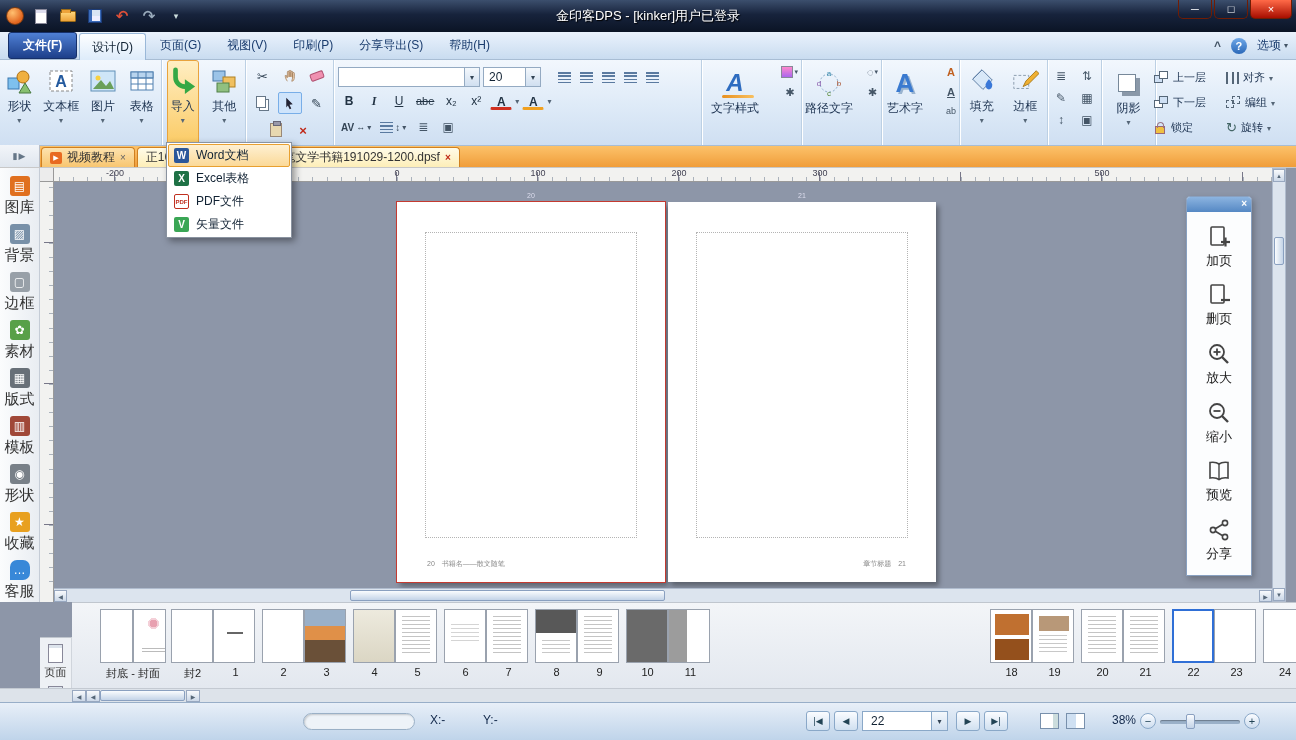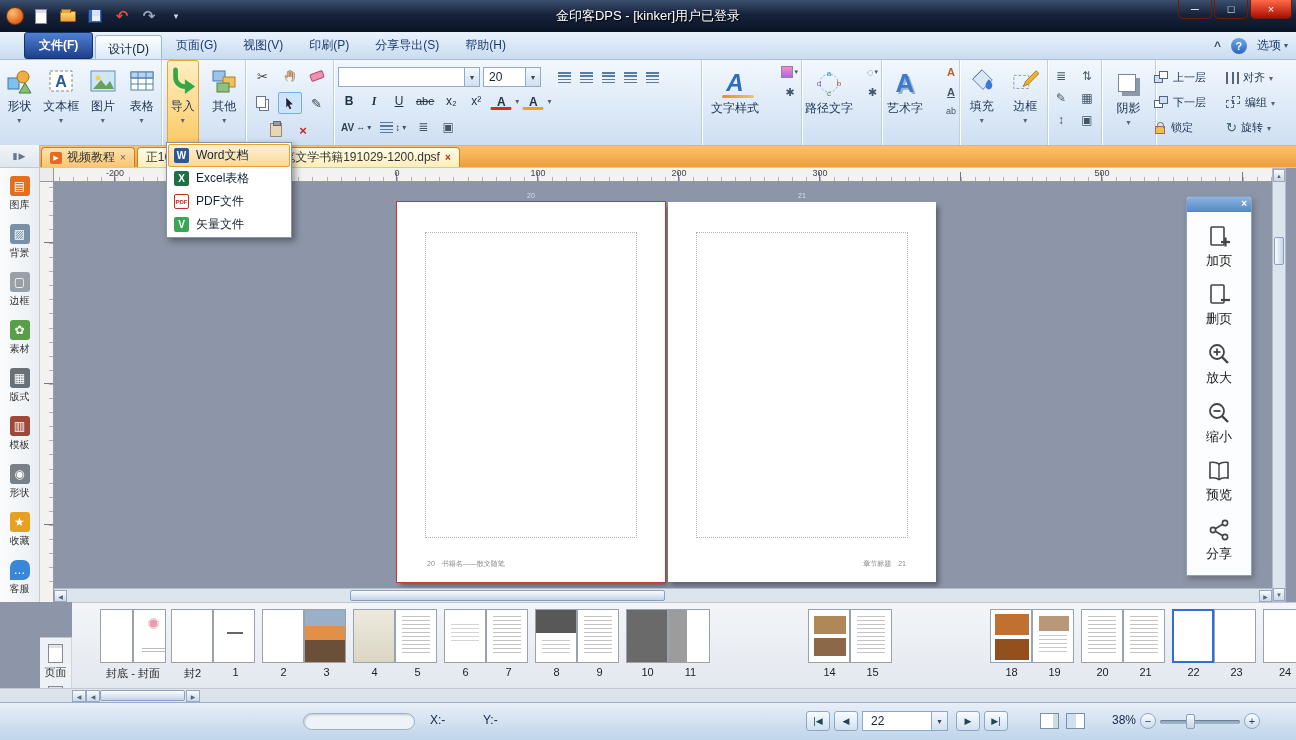--- a/index.html
+++ b/index.html
@@ -21,21 +21,21 @@
 .g-undo{color:#e05038;font-size:15px;font-weight:bold}
 .g-redo{color:#9ab;font-size:15px;font-weight:bold}
 .g-dd{color:#cdd;font-size:9px}
 .tb-title{position:absolute;left:0;right:0;top:0;height:32px;display:flex;align-items:center;justify-content:center;font-size:13px;text-shadow:1px 1px 1px #000}
 .win-btns{position:absolute;right:4px;top:0;display:flex;gap:2px}
 .win-btn{width:34px;height:19px;border-radius:0 0 5px 5px;background:linear-gradient(#f email 0,#f07a4a,#b83a14);border:1px solid #701c04;border-top:none;color:#fff;display:flex;align-items:center;justify-content:center;font-size:11px;line-height:1}
 .win-close{width:42px;background:linear-gradient(#ff6a48,#a80e00)}
 
 
 .menubar{position:absolute;left:0;top:32px;width:100%;height:28px;background:linear-gradient(#eaf2fc,#c9dcf0);border-bottom:1px solid #a8bdd4;display:flex;align-items:center}
-#menu-items{display:flex;gap:2px;padding-left:24px;height:100%}
+#menu-items{display:flex;align-items:center;gap:2px;padding-left:8px;height:100%}
 .mi-orb{background:linear-gradient(#4f80d4,#1d3f8a);color:#fff;border-radius:3px;border:1px solid #16306a;padding:4px 14px;font-weight:bold}
 .mi-active{background:linear-gradient(#fdfeff,#dcebfa);border:1px solid #9ab8d8;border-bottom:1px solid #dcebfa;border-radius:3px 3px 0 0;padding:5px 12px;margin-top:3px;color:#123}
 .mi-plain{padding:5px 12px;color:#1a3c6e}
 .menu-right{position:absolute;right:8px;top:5px;display:flex;align-items:center;gap:10px}
 .collapse-btn{color:#456;font-weight:bold;font-size:12px}
 .help-btn{width:16px;height:16px;border-radius:50%;background:linear-gradient(#6fa8e8,#2a68b8);color:#fff;font-weight:bold;font-size:11px;display:flex;align-items:center;justify-content:center}
 .opts{color:#1a3c6e;display:flex;align-items:center;gap:3px}
 .opts .dd{font-size:8px;color:#456}
 
 
@@ -111,21 +111,21 @@
 .tab-video{background:linear-gradient(#fde2ae,#f8c670)}
 .tab-active{background:linear-gradient(#fffbe8,#fdeeb8)}
 .tabx{font-size:10px;color:#666}
 .tabx.red{color:#c02818;font-weight:bold}
 .vid-ic{width:12px;height:12px;background:#e86a20;border-radius:2px;color:#fff;font-size:7px;display:flex;align-items:center;justify-content:center}
 
 
 .rail{position:absolute;left:0;top:168px;width:40px;height:434px;background:linear-gradient(90deg,#fbfcfd,#e9edf2);border-right:1px solid #c5ccd6}
 .rail-item{position:absolute;left:0;width:39px;display:flex;flex-direction:column;align-items:center;gap:2px}
 .rail-ic{width:20px;height:20px;border-radius:3px;color:#fff;font-size:12px;display:flex;align-items:center;justify-content:center}
-.rail-lb{font-size:10px;color:#333}
+.rail-lb{font-size:15px;color:#333}
 .railbottom{position:absolute;left:40px;top:637px;width:32px;height:86px;background:#eef1f5;border-top:1px solid #c0c6ce;border-right:1px solid #d0d5dc}
 .rb-item{position:absolute;left:0;width:31px;display:flex;flex-direction:column;align-items:center;gap:2px}
 .rb-ic{width:15px;height:19px;background:#fff;border:1px solid #889;box-shadow:inset 0 3px 0 #dde4ec}
 .rb-lb{font-size:11px;color:#333}
 
 
 .corner{position:absolute;left:40px;top:168px;width:14px;height:14px;background:#ececec;border-right:1px solid #999;border-bottom:1px solid #999}
 .hruler{position:absolute;left:54px;top:168px;width:1218px;height:14px;background:#f2f2f0;border-bottom:1px solid #999;
  background-image:repeating-linear-gradient(90deg,transparent 0 60px,#778 60px 61px,transparent 61px 141px),repeating-linear-gradient(90deg,transparent 0 4.6px,#aab2bc 4.6px 5.6px,transparent 5.6px 14.1px);
  background-size:100% 9px,100% 4px;background-position:left bottom,left bottom;background-repeat:no-repeat}
@@ -777,30 +777,20 @@
       <div class="spread" style="left: 554px; width: 86px;">
         <div class="tprow">
           <div class="tpage pk-dark"></div>
           <div class="tpage pk-gray-left"></div>
         </div>
         <div class="tlrow">
           <div class="tlabel">10</div>
           <div class="tlabel">11</div>
         </div>
       </div>
-      <div class="spread" style="left: 736px; width: 86px;">
-        <div class="tprow">
-          <div class="tpage pk-photo-grid"></div>
-          <div class="tpage pk-text"></div>
-        </div>
-        <div class="tlrow">
-          <div class="tlabel">14</div>
-          <div class="tlabel">15</div>
-        </div>
-      </div>
       <div class="spread" style="left: 918px; width: 86px;">
         <div class="tprow">
           <div class="tpage pk-photo-food"></div>
           <div class="tpage pk-photo-text"></div>
         </div>
         <div class="tlrow">
           <div class="tlabel">18</div>
           <div class="tlabel">19</div>
         </div>
       </div>

